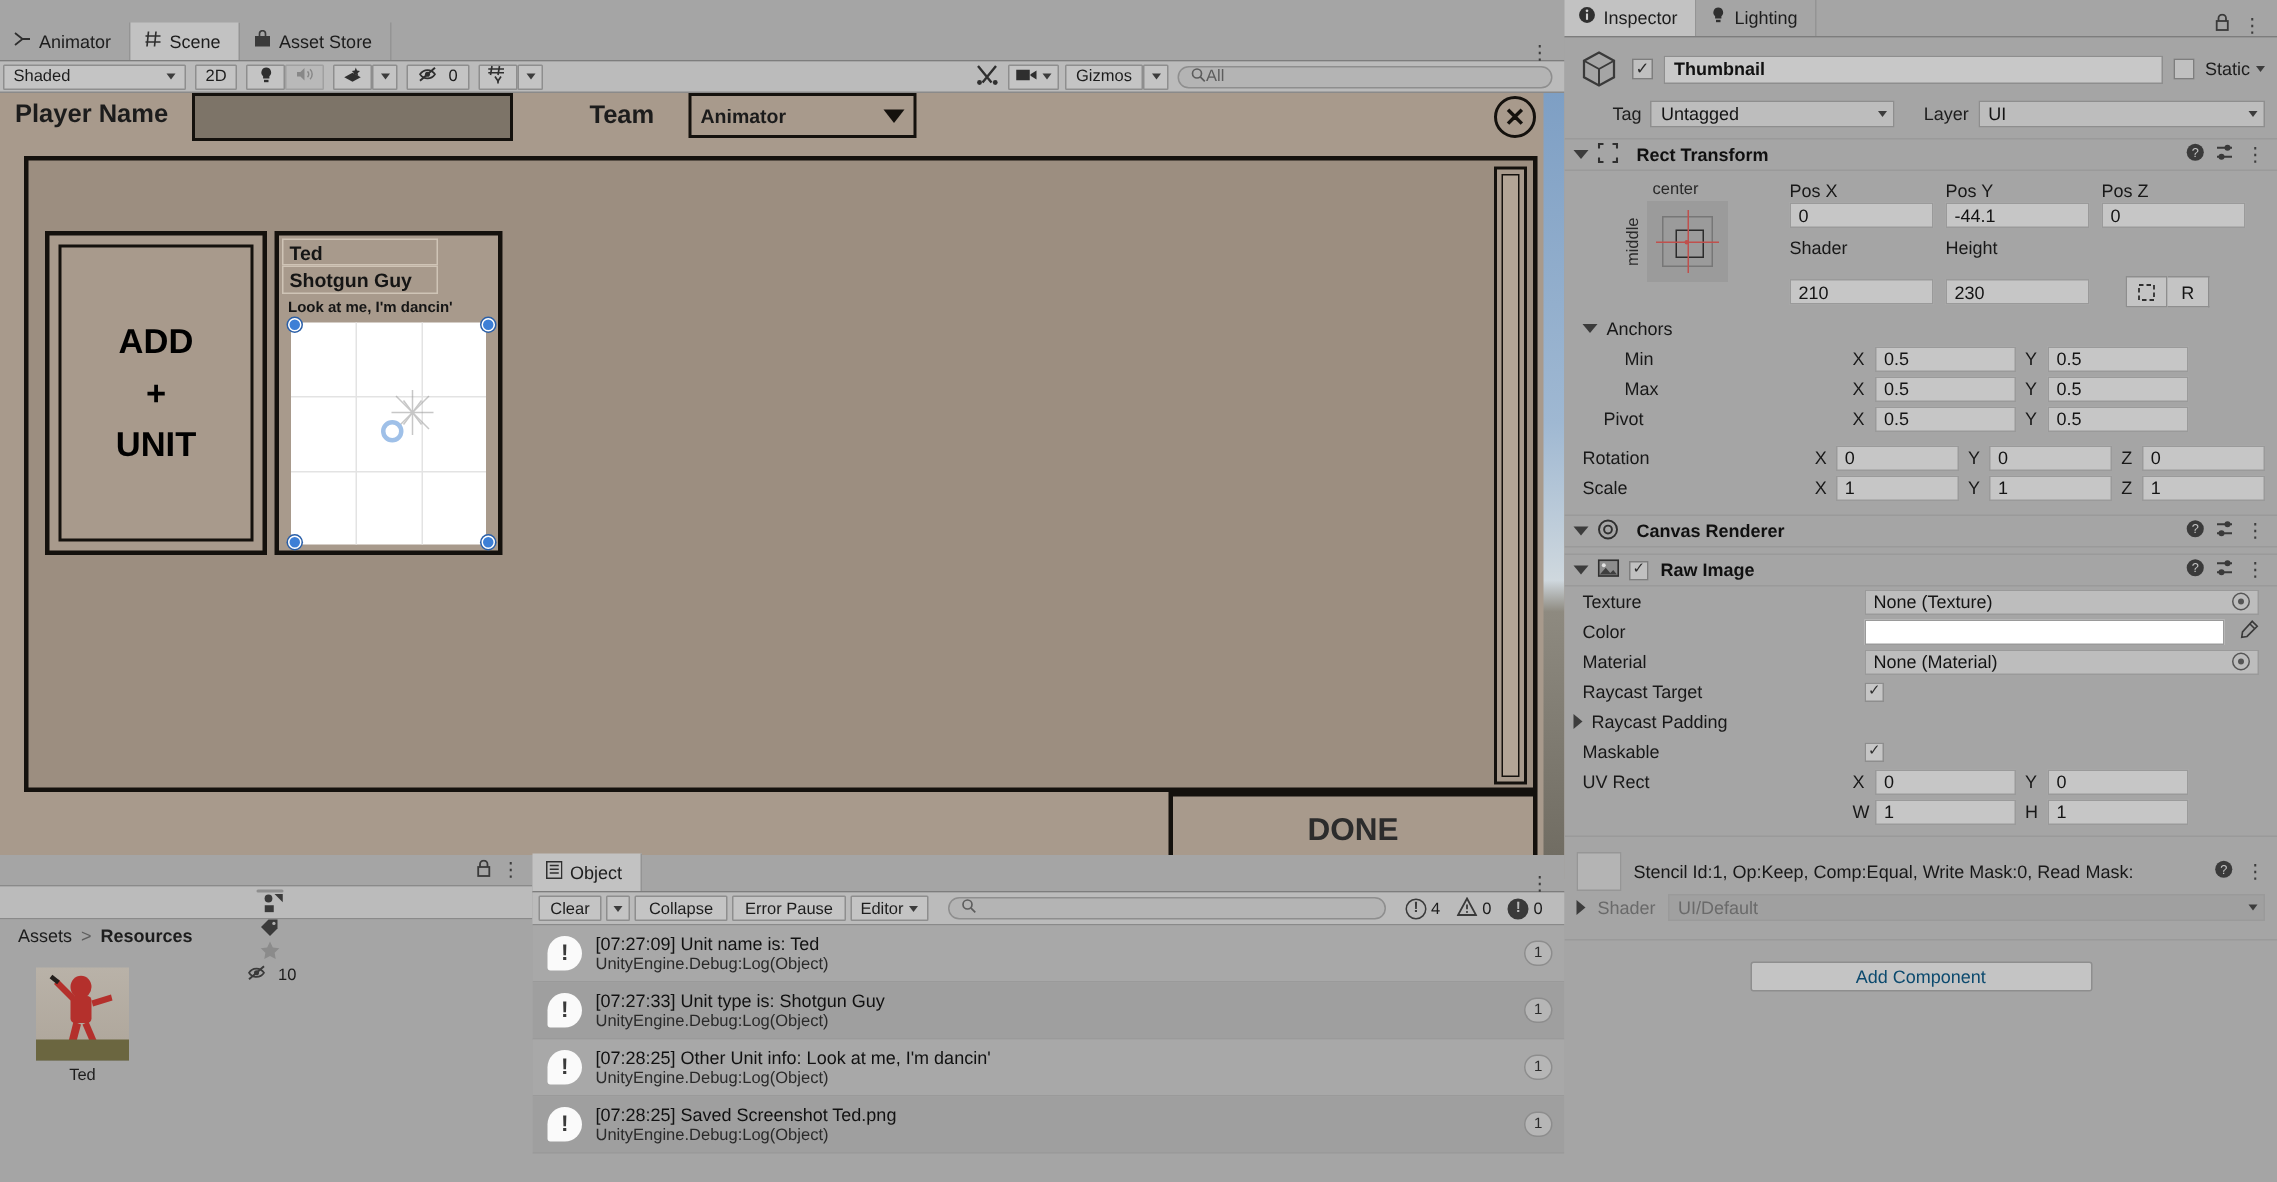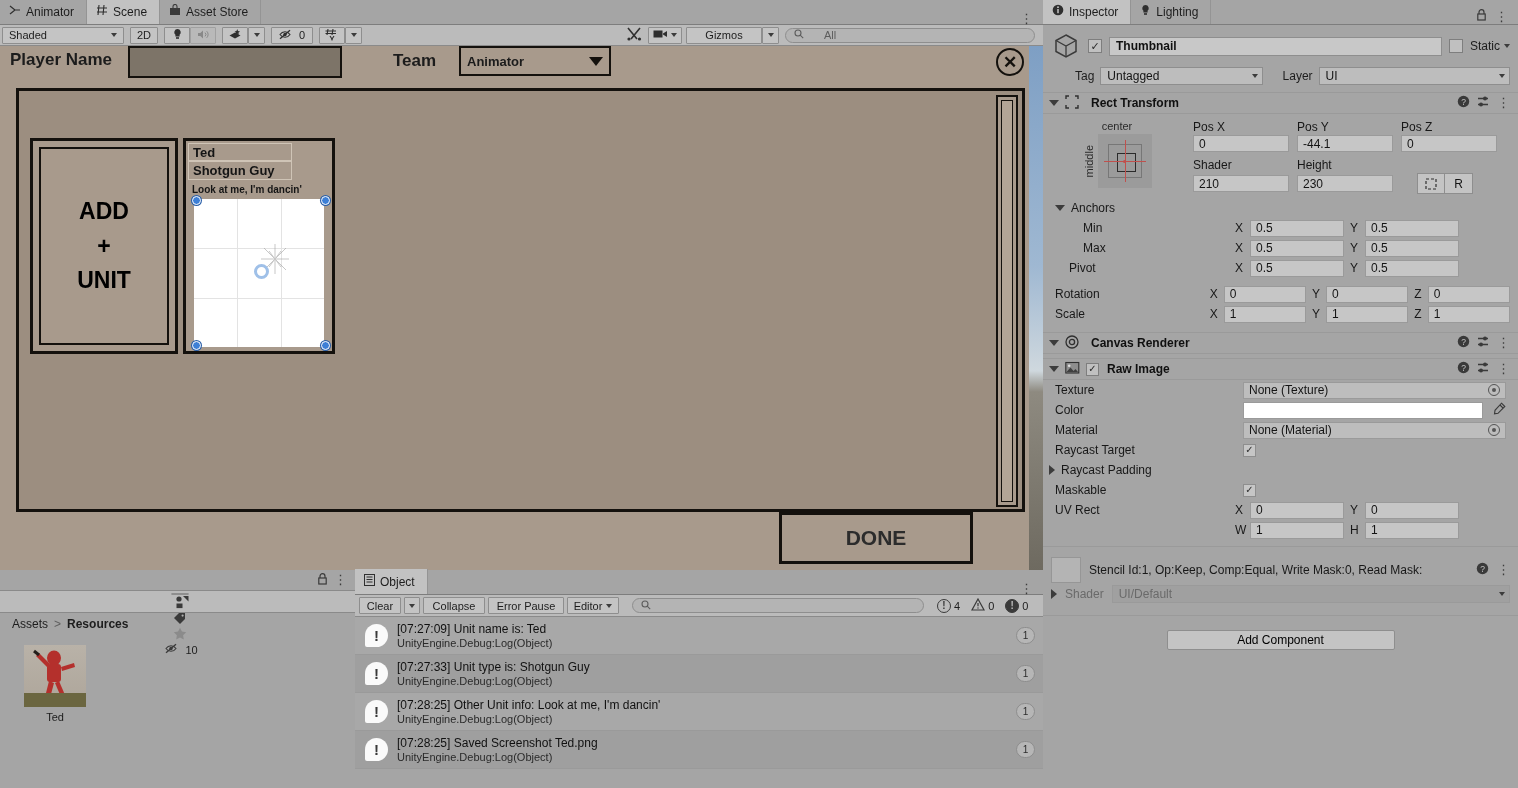--- a/index.html
+++ b/index.html
@@ -31,28 +31,28 @@
   }
   .tbtn {
     height:17px; background:#c4c4c4; border:1px solid #8e8e8e;
     display:flex; align-items:center; justify-content:center; gap:3px;
     padding:0 6px; font-size:11px; color:#1d1d1d; border-radius:1px;
   }
   .tbtn.flat { background:#b9b9b9; border-color:#a0a0a0; }
   .caret { width:0;height:0;border-left:3.5px solid transparent;border-right:3.5px solid transparent;border-top:4px solid #3c3c3c; }
   .searchfield {
     height:15px; background:#b4b4b4; border:1px solid #8e8e8e;
-    border-radius:8px; display:flex; align-items:center; gap:20px;
+    border-radius:8px; display:flex; align-items:center; gap:0;
     padding:0 8px; font-size:11px; color:#5d5d5d; flex:1;
   }
   .icobtn { width:20px;height:17px;display:flex;align-items:center;justify-content:center; }
   .dots { letter-spacing:0px; font-size:13px; color:#3c3c3c; line-height:10px; }
 
   
-  #scene-view { left:0; top:0; width:1043px; height:570px; }
+  #scene-view { left:0; top:16px; width:1043px; height:570px; }
   .scene-canvas {
     position:absolute; left:0; top:46px; width:1043px; height:524px;
     background:#a89a8c; overflow:hidden;
   }
   .sky-strip {
     position:absolute; right:0; top:0; width:14px; height:100%;
     background:linear-gradient(180deg,#7e9fc4 0%,#9fb8d2 42%,#cfd8de 62%,#8e8a80 66%,#6e6a60 100%);
   }
   
   .ui-root { position:absolute; left:0; top:0; width:1029px; height:524px; }
@@ -127,21 +127,21 @@
   }
   .sparkle {
     position:absolute; left:63px; top:43px; width:36px; height:34px; opacity:.55;
   }
   .pivot-dot {
     position:absolute; left:60px; top:65px; width:15px; height:15px; border-radius:50%;
     border:3px solid #9fc0e8; background:#ffffff;
   }
 
   .done-button {
-    position:absolute; left:779px; top:466px; width:194px; height:52px;
+    position:absolute; left:779px; top:466px; width:246px; height:52px;
     border:3px solid #14110d; background:#a89a8c;
     display:flex; align-items:center; justify-content:center;
     font-size:21px; font-weight:bold; color:#2c2c2c;
   }
 
   
   #project-panel { left:0; top:570px; width:355px; height:218px; background:#a5a5a5; }
   .proj-header { height:21px; background:#a5a5a5; display:flex; align-items:center; justify-content:flex-end; gap:6px; padding-right:8px; border-bottom:1px solid #8a8a8a; }
   .proj-toolbar { height:22px; background:#bbbbbb; display:flex; align-items:center; gap:0; padding:2px 0 2px 4px; border-bottom:1px solid #8a8a8a;flex-direction:column; }
   .proj-body { background:#a5a5a5; height:175px; }
@@ -220,21 +220,21 @@
   .ap-box { width:34px;height:34px;border:1px solid #777; position:relative; background:#9b9b9b; }
   .ap-inner { position:absolute; left:8px; top:8px; width:19px;height:19px;border:1.5px solid #2b2b2b; }
   .ap-hline { position:absolute; left:-5px; right:-5px; top:50%; height:1px; background:#c0504d; }
   .ap-vline { position:absolute; top:-5px; bottom:-5px; left:50%; width:1px; background:#c0504d; }
   .ap-dot { position:absolute; left:50%; top:50%; width:3px;height:3px;margin:-1.5px 0 0 -1.5px;background:#c0504d;border-radius:50%; }
   .vert-lbl { writing-mode:vertical-rl; transform:rotate(180deg); font-size:11px; color:#2a2a2a; }
   .blockbtn { height:21px; background:#c4c4c4; border:1px solid #8e8e8e; display:flex;align-items:center;justify-content:center;font-size:12px;color:#141414; }
   .addcomp {
     margin:14px auto 0 auto; width:228px; height:20px; background:#c4c4c4;
     border:1px solid #8e8e8e; display:flex; align-items:center; justify-content:center;
-    font-size:12px; color:#000000; border-radius:2px;
+    font-size:12px; color:#0c4a6e; border-radius:2px;
   }
   .mat-header { display:flex; align-items:center; gap:8px; padding:4px 8px 2px 8px; }
   .mat-swatch { width:30px;height:26px;background:#b4b4b4;border:1px solid #969696; }
   .mat-title { font-size:12px; color:#181818; flex:1; }
   .shader-row { display:flex; align-items:center; gap:8px; padding:0 8px 6px 8px; }
   .greylbl { font-size:12px; color:#6a6a6a; }
   .divider { height:1px; background:#9a9a9a; margin:6px 0; }
   .chkbox-sm { width:13px;height:13px;background:#c6c6c6;border:1px solid #8e8e8e;display:flex;align-items:center;justify-content:center;font-size:10px;color:#2f2f2f;line-height:1; }
   .colorbar { height:17px; background:#ffffff; border:1px solid #9a9a9a; flex:1; }
 </style>
@@ -344,21 +344,21 @@
       </div>
       <div class="tbtn" style="width:34px;gap:3px;margin-left:4px;">
         <span>
           <svg width="15" height="10" viewBox="0 0 15 10">
               <rect x="0.5" y="1.5" width="9" height="7" fill="#2f2f2f"></rect>
               <path d="M10 4.5 L14 2 V8 L10 5.5Z" fill="#2f2f2f"></path>
             </svg>
         </span>
         <span class="caret"></span>
       </div>
-      <div class="tbtn" style="margin-left:4px;width:76px;">
+      <div class="tbtn" style="margin-left:4px;width:52px;">
         <span>Gizmos</span>
       </div>
       <div class="tbtn" style="width:17px;padding:0 3px;">
         <span class="caret"></span>
       </div>
       <div class="searchfield" style="max-width:250px;margin-left:6px;margin-right:6px;">
         <span>
           <svg width="10" height="10" viewBox="0 0 10 10">
               <circle cx="4" cy="4" r="3" stroke="#5d5d5d" stroke-width="1.1" fill="none"></circle>
               <path d="M6.2 6.2 L9.2 9.2" stroke="#5d5d5d" stroke-width="1.1"></path>
@@ -715,21 +715,21 @@
           </div>
           <div style="display:flex;gap:8px;margin-top:1px;">
             <span class="field" style="width:96px;">0</span>
             <span class="field" style="width:96px;">-44.1</span>
             <span class="field" style="width:96px;">0</span>
           </div>
           <div style="display:flex;gap:8px;margin-top:6px;">
             <span class="plabel" style="width:96px;">Shader</span>
             <span class="plabel" style="width:96px;">Height</span>
           </div>
-          <div style="display:flex;gap:8px;margin-top:1px;align-items:center;">
+          <div style="display:flex;gap:8px;margin-top:12px;align-items:center;">
             <span class="field" style="width:96px;">210</span>
             <span class="field" style="width:96px;text-align:center;">230</span>
             <span style="margin-left:16px;display:flex;">
               <span class="blockbtn" style="width:28px;">
                 <svg width="12" height="12" viewBox="0 0 12 12">
                     <g stroke="#2f2f2f" stroke-width="1.2" stroke-dasharray="3 2" fill="none">
                       <rect x="1" y="1" width="10" height="10"></rect>
                     </g>
                   </svg>
               </span>

